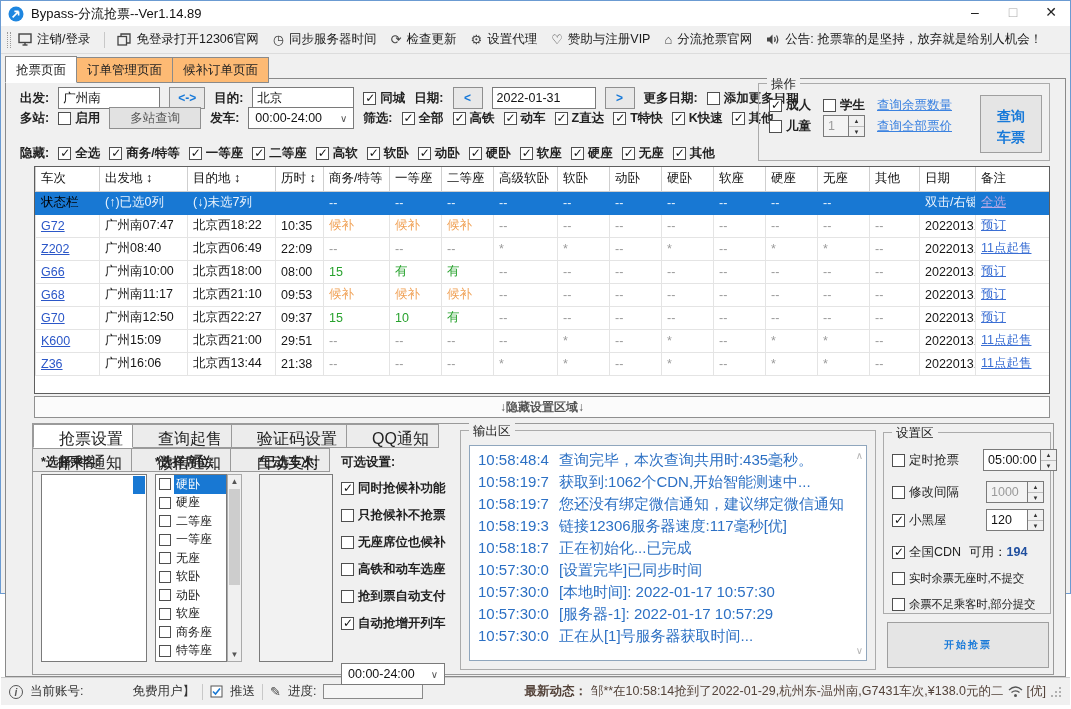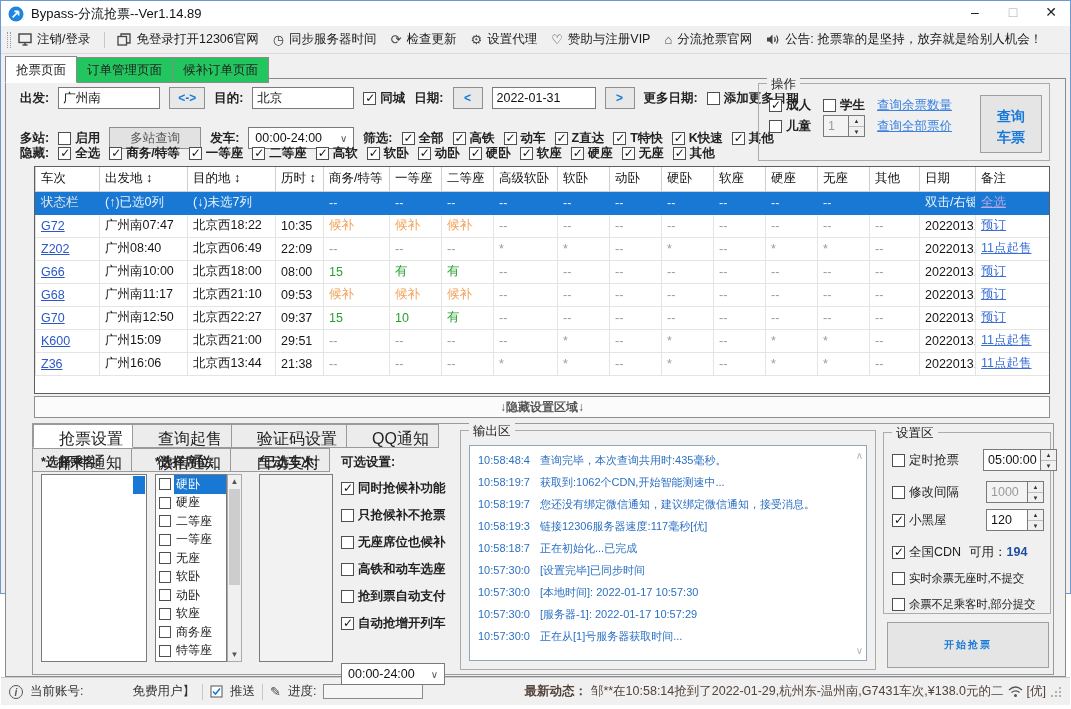--- a/index.html
+++ b/index.html
@@ -13,21 +13,21 @@
   .wbtn{width:38px;text-align:center;line-height:23px;font-size:14px;color:#222;cursor:default;}
   .wbtn.dis{color:#aaa;}
   
   .toolbar{height:28px;background:#f0f0f0;border-bottom:1px solid #dcdcdc;display:flex;align-items:center;padding:0 6px;white-space:nowrap;text-align:right;}
   .grip{width:4px;height:16px;border-left:1px dotted #9a9a9a;border-right:1px dotted #9a9a9a;margin-right:7px;}
   .titem{display:inline-flex;align-items:center;gap:5px;margin-right:14px;font-size:12.5px;color:#1b1b1b;}
   .ticon{display:inline-flex;align-items:center;font-size:13px;color:#444;line-height:1;}
   .tsep{width:1px;height:16px;background:#c8c8c8;margin-right:12px;}
   
   .maintabs{margin:0 4px -1px 4px;position:relative;z-index:2;height:25px;padding-top:2px;}
-  .mtab{display:inline-block;padding:4px 10px 3px 10px;border:1px solid #8a8a8a;border-left:none;background:#22c55e;font-size:12.5px;color:#222;}
+  .mtab{display:inline-block;padding:4px 10px 3px 10px;border:1px solid #8a8a8a;border-left:none;background:#fdba74;font-size:12.5px;color:#222;}
   .mtab:first-child{border-left:1px solid #8a8a8a;font-family:Liberation Serif, serif;}
   .mtab.active{background:#fff;border-bottom:1px solid #fff;padding-top:5px;}
   
   .page{position:relative;height:599px;margin:0 4px;border:1px solid #8a8a8a;background:#f0f0f0;}
   .qrow{position:absolute;left:14px;display:flex;align-items:center;gap:9px;height:22px;white-space:nowrap;}
   .qlabel{font-weight:bold;font-size:12.5px;color:#222;}
   .tin{height:22px;border:1px solid #7a7a7a;font-size:12.5px;padding:0 4px;background:#fff;color:#111;font-family:inherit;}
   .w100{width:102px}.wdate{width:104px}
   .btn{background:#e8e8e8;border:1px solid #8f8f8f;font-family:inherit;cursor:default;}
   .swapbtn{width:36px;height:22px;color:#1779d9;font-weight:bold;font-size:12px;}
@@ -52,21 +52,21 @@
   .spinbtns span{flex:1;font-size:6px;line-height:10px;text-align:center;color:#333;}
   .spinbtns span:first-child{border-bottom:1px solid #bdbdbd;}
   .spin.dis .spinval{background:#f3f3f3;color:#9a9a9a;}
   
   .tablewrap{position:absolute;left:28px;top:87px;width:1016px;height:228px;border:1px solid #5e5e5e;background:#fff;overflow:hidden;}
   table{border-collapse:collapse;table-layout:fixed;width:1014px;font-size:12.5px;}
   th{border:1px solid #cfcfcf;border-top:none;text-align:left;padding:3px 5px;font-weight:normal;color:#111;height:24px;background:#fff;white-space:nowrap;overflow:hidden;}
   td{border:1px solid #e4e4e4;padding:2px 5px;height:23px;white-space:nowrap;overflow:hidden;color:#161616;}
   tr.sel td{background:#1878d3;color:#eaf3fc;border-color:#1878d3;}
   .trainlink{color:#2b57c8;text-decoration:underline;}
-  .statuslink{color:#e5e5e5;}
+  .statuslink{color:#000000;}
   .notelink{color:#3b6fd4;text-decoration:underline;}
   .sellink{color:#baa9e4;text-decoration:underline;}
   td.dim{color:#9a9a9a;}
   td.dimw{color:#d6e6f6;}
   td.wait{color:#f0a054;}
   td.ok{color:#28a22e;}
   
   .hidebar{position:absolute;left:28px;top:317px;width:1016px;height:22px;border:1px solid #8f8f8f;background:#fbfbfb;text-align:center;line-height:20px;color:#555;font-size:12px;font-weight:bold;}
   
   .lowerbox{position:absolute;left:26px;top:344px;width:1022px;height:252px;border:1px solid #9a9a9a;background:#f0f0f0;}
@@ -84,21 +84,21 @@
   .seatscroll{position:absolute;left:194px;top:50px;width:15px;height:188px;border:1px solid #aaa;background:#f0f0f0;font-size:8px;color:#555;text-align:center;}
   .seatscroll .up{position:absolute;top:2px;left:0;right:0;}
   .seatscroll .dn{position:absolute;bottom:2px;left:0;right:0;}
   .seatscroll .thumb{position:absolute;top:14px;left:1px;right:1px;height:96px;background:#cdcdcd;}
   .optcol{position:absolute;left:308px;top:56px;width:112px;}
   .optrow{margin-bottom:11px;height:16px;}
   .optrow .cbitem{font-weight:bold;font-size:12.5px;}
   
   .outgroup{left:427px;top:6px;width:416px;height:240px;border:1px solid #ababab;position:absolute;}
   .logbox{position:absolute;left:8px;top:14px;right:8px;bottom:8px;border:1px solid #8fa6bd;background:#fff;padding:3px 18px 3px 8px;overflow:hidden;}
-  .logline{line-height:22px;font-size:11px;color:#2c70c4;white-space:nowrap;overflow:hidden;}
+  .logline{line-height:22px;font-size:15px;color:#2c70c4;white-space:nowrap;overflow:hidden;}
   .ltime{margin-right:10px;}
   .scr{position:absolute;right:3px;color:#b5b5b5;font-size:10px;}
   .scr.up{top:4px}.scr.dn{bottom:4px}
   
   .setgroup{left:850px;top:8px;width:168px;height:182px;border:1px solid #ababab;position:absolute;}
   .srow{position:absolute;left:8px;right:6px;display:flex;align-items:center;justify-content:space-between;height:22px;gap:24px;}
   .srow .cbitem{font-weight:normal;font-size:12.5px;}
   .srow.small .cbitem{font-size:11.5px;letter-spacing:-0.3px;}
   .cdnavail{font-size:12.5px;color:#222;}
   .cdnavail b{color:#1f4e9e;}
@@ -205,21 +205,21 @@
       <button class="btn navbtn">&lt;</button>
       <input class="tin wdate" value="2022-01-31" style="">
       <button class="btn navbtn">&gt;</button>
       <span class="qlabel">更多日期:</span>
       <label class="cbitem">
           <span class="cb"></span>
           <span>添加更多日期</span>
         </label>
     </div>
 
-    <div class="qrow" style="top:48px">
+    <div class="qrow" style="top:28px">
       <span class="qlabel">多站:</span>
       <label class="cbitem">
           <span class="cb"></span>
           <span>启用</span>
         </label>
       <button class="btn multibtn">多站查询</button>
       <span class="qlabel">发车:</span>
       <span class="ddl" style="width:106px">
           <span>00:00-24:00</span>
           <span class="chev">∨</span>

